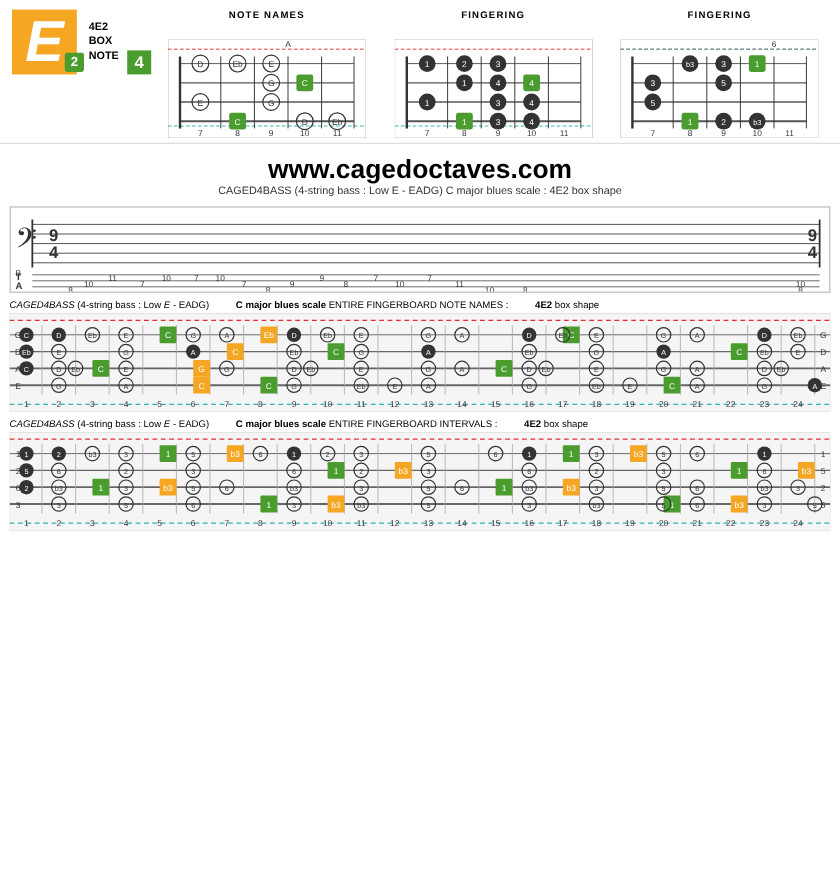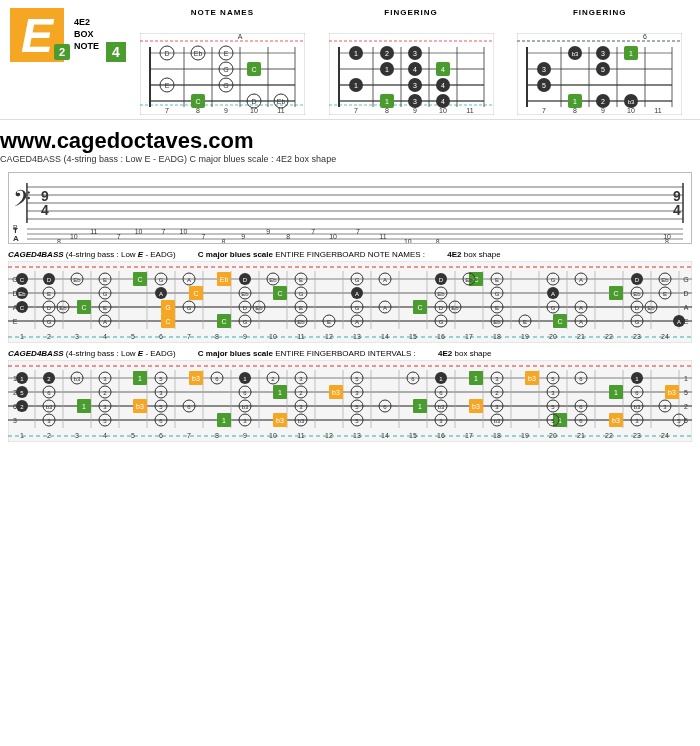--- a/index.html
+++ b/index.html
@@ -90,20 +90,21 @@
     .diagram-title {
       font-size: 8px;
       font-weight: bold;
       letter-spacing: 1px;
       color: #000;
       margin-bottom: 16px;
     }
 
     
     .middle-section {
+      text-align: center;
       padding: 8px 0 4px;
       border-top: 1px solid #ddd;
     }
 
     .site-title {
       font-size: 22px;
       font-weight: bold;
       color: #000;
     }
 
@@ -123,21 +124,21 @@
     }
 
     .fb-title {
       font-size: 8px;
       margin-bottom: 2px;
       color: #000;
     }
 
     .fb-title em {
       font-style: italic;
-      font-weight: bold;
+      font-weight: normal;
     }
 
     .fb-title strong {
       font-weight: bold;
       margin-left: 20px;
     }
 
     
     svg { display: block; }
 

